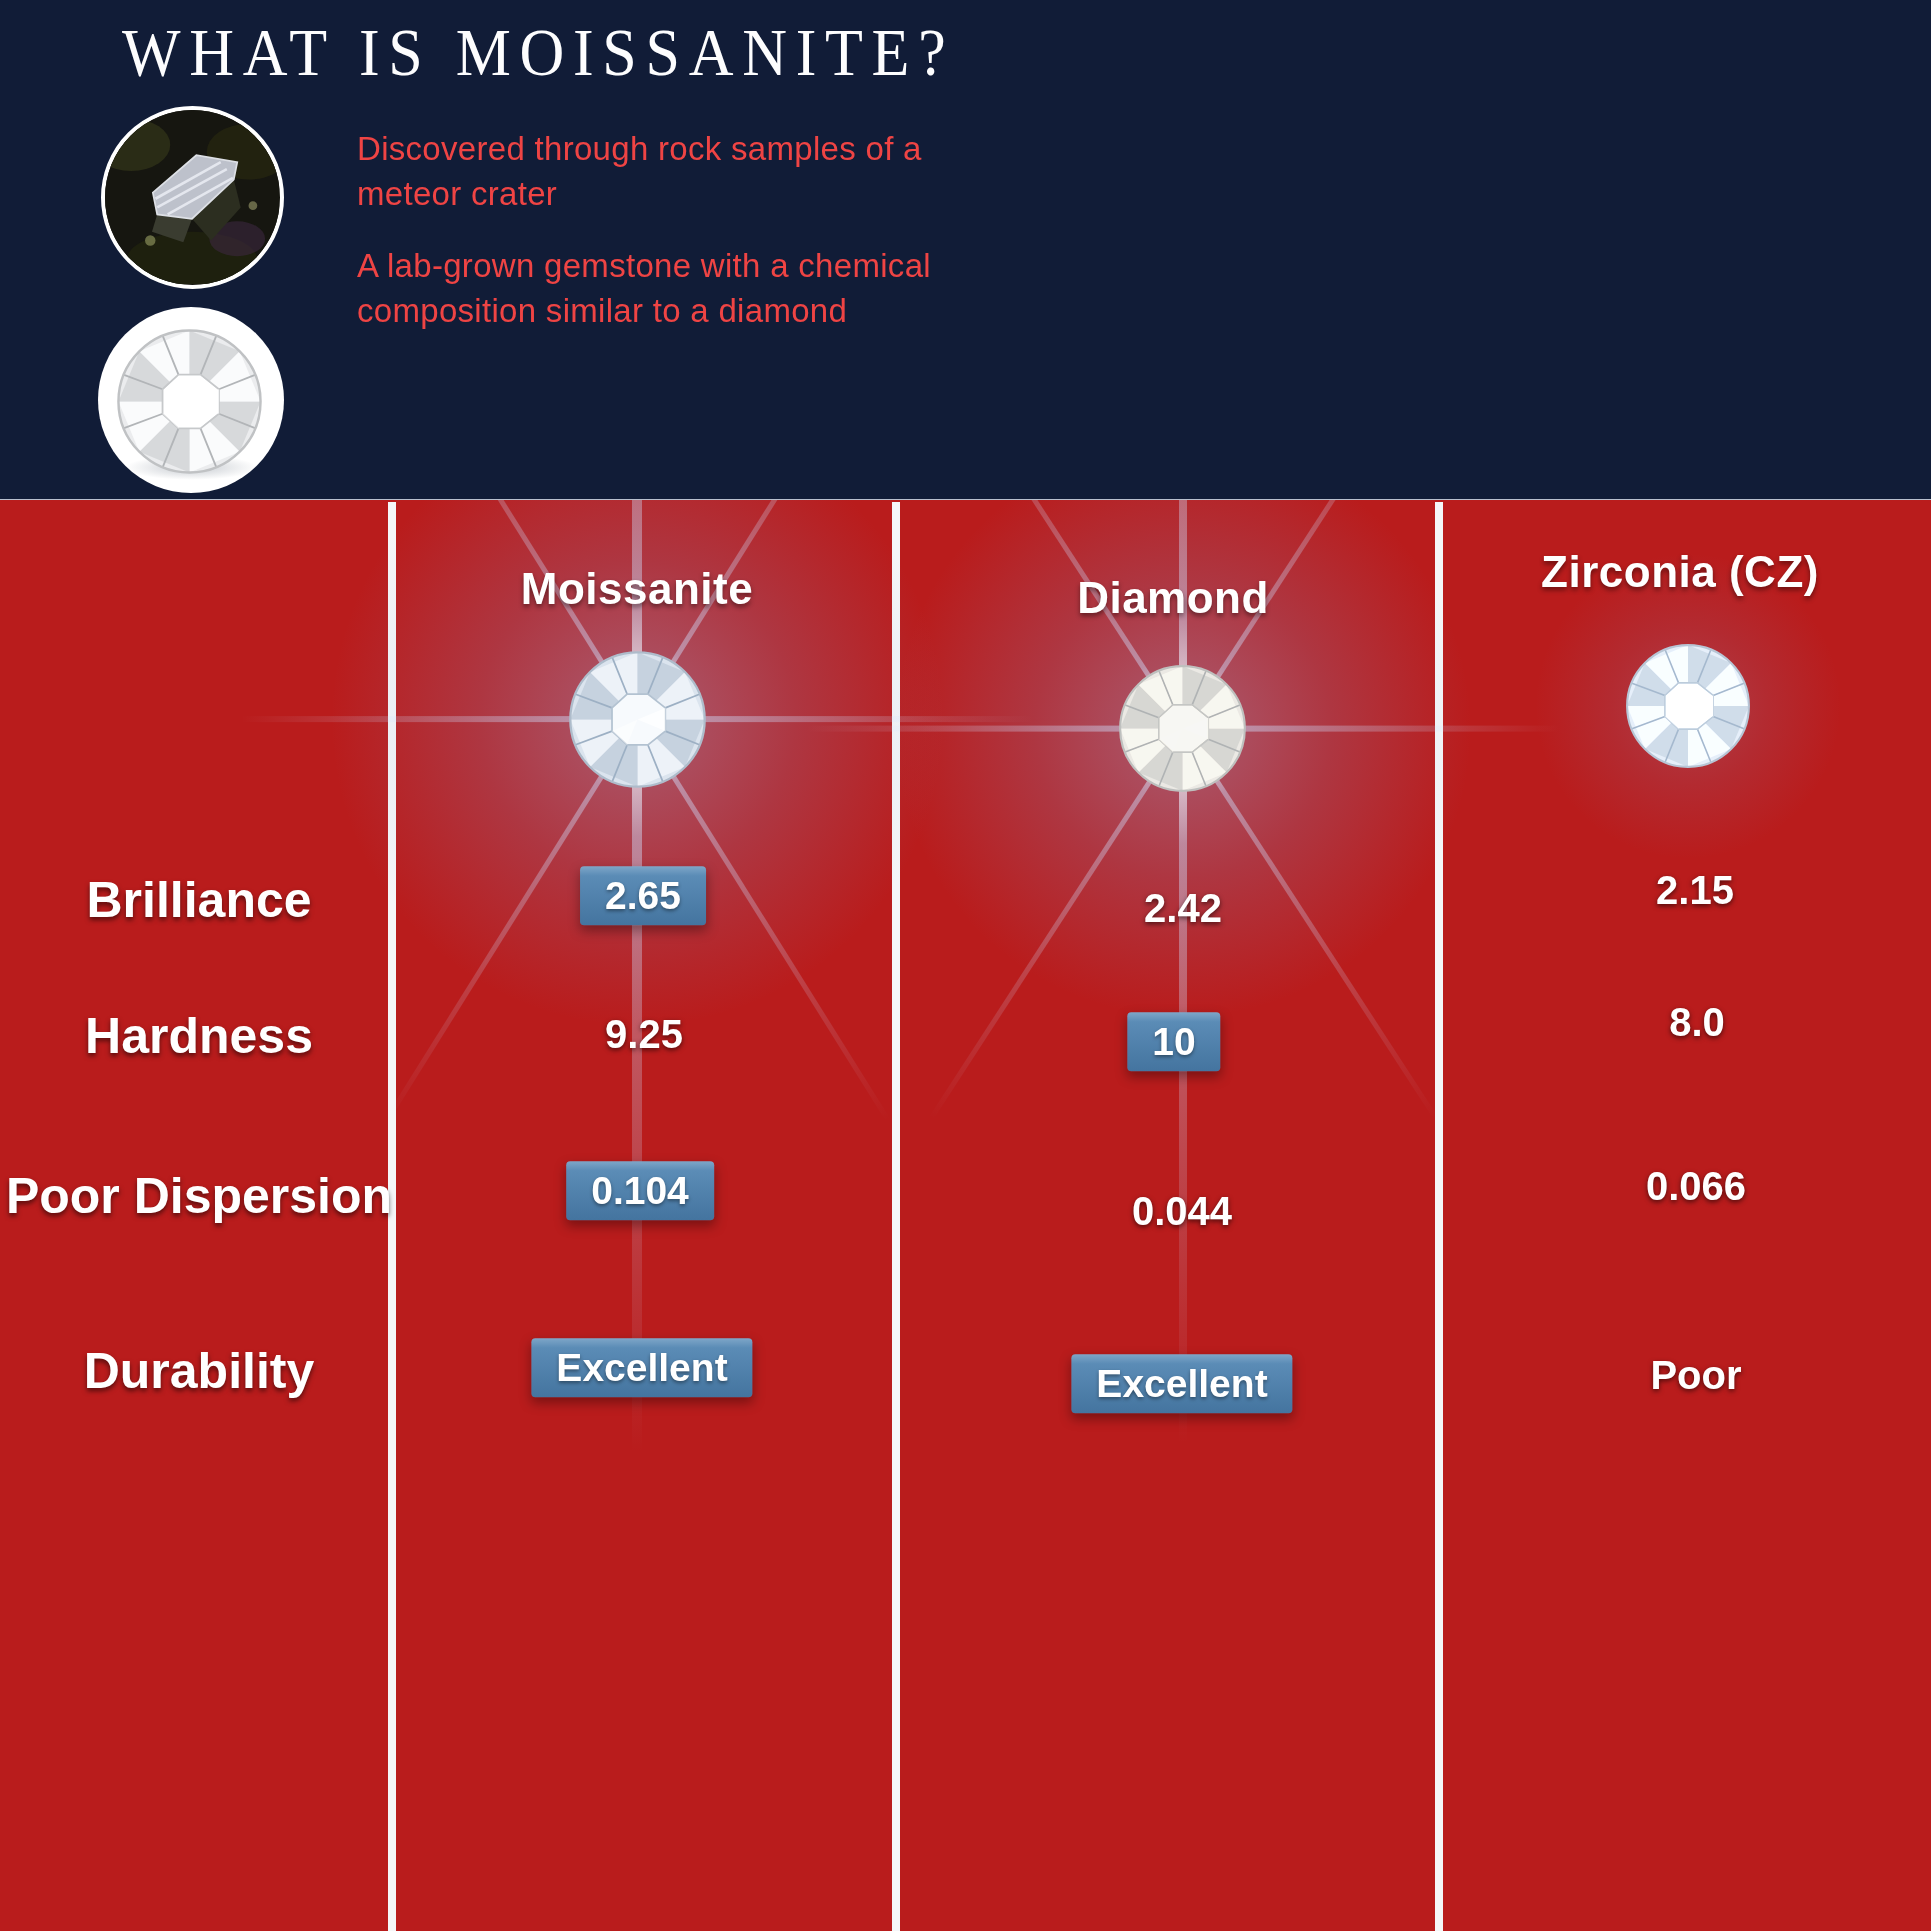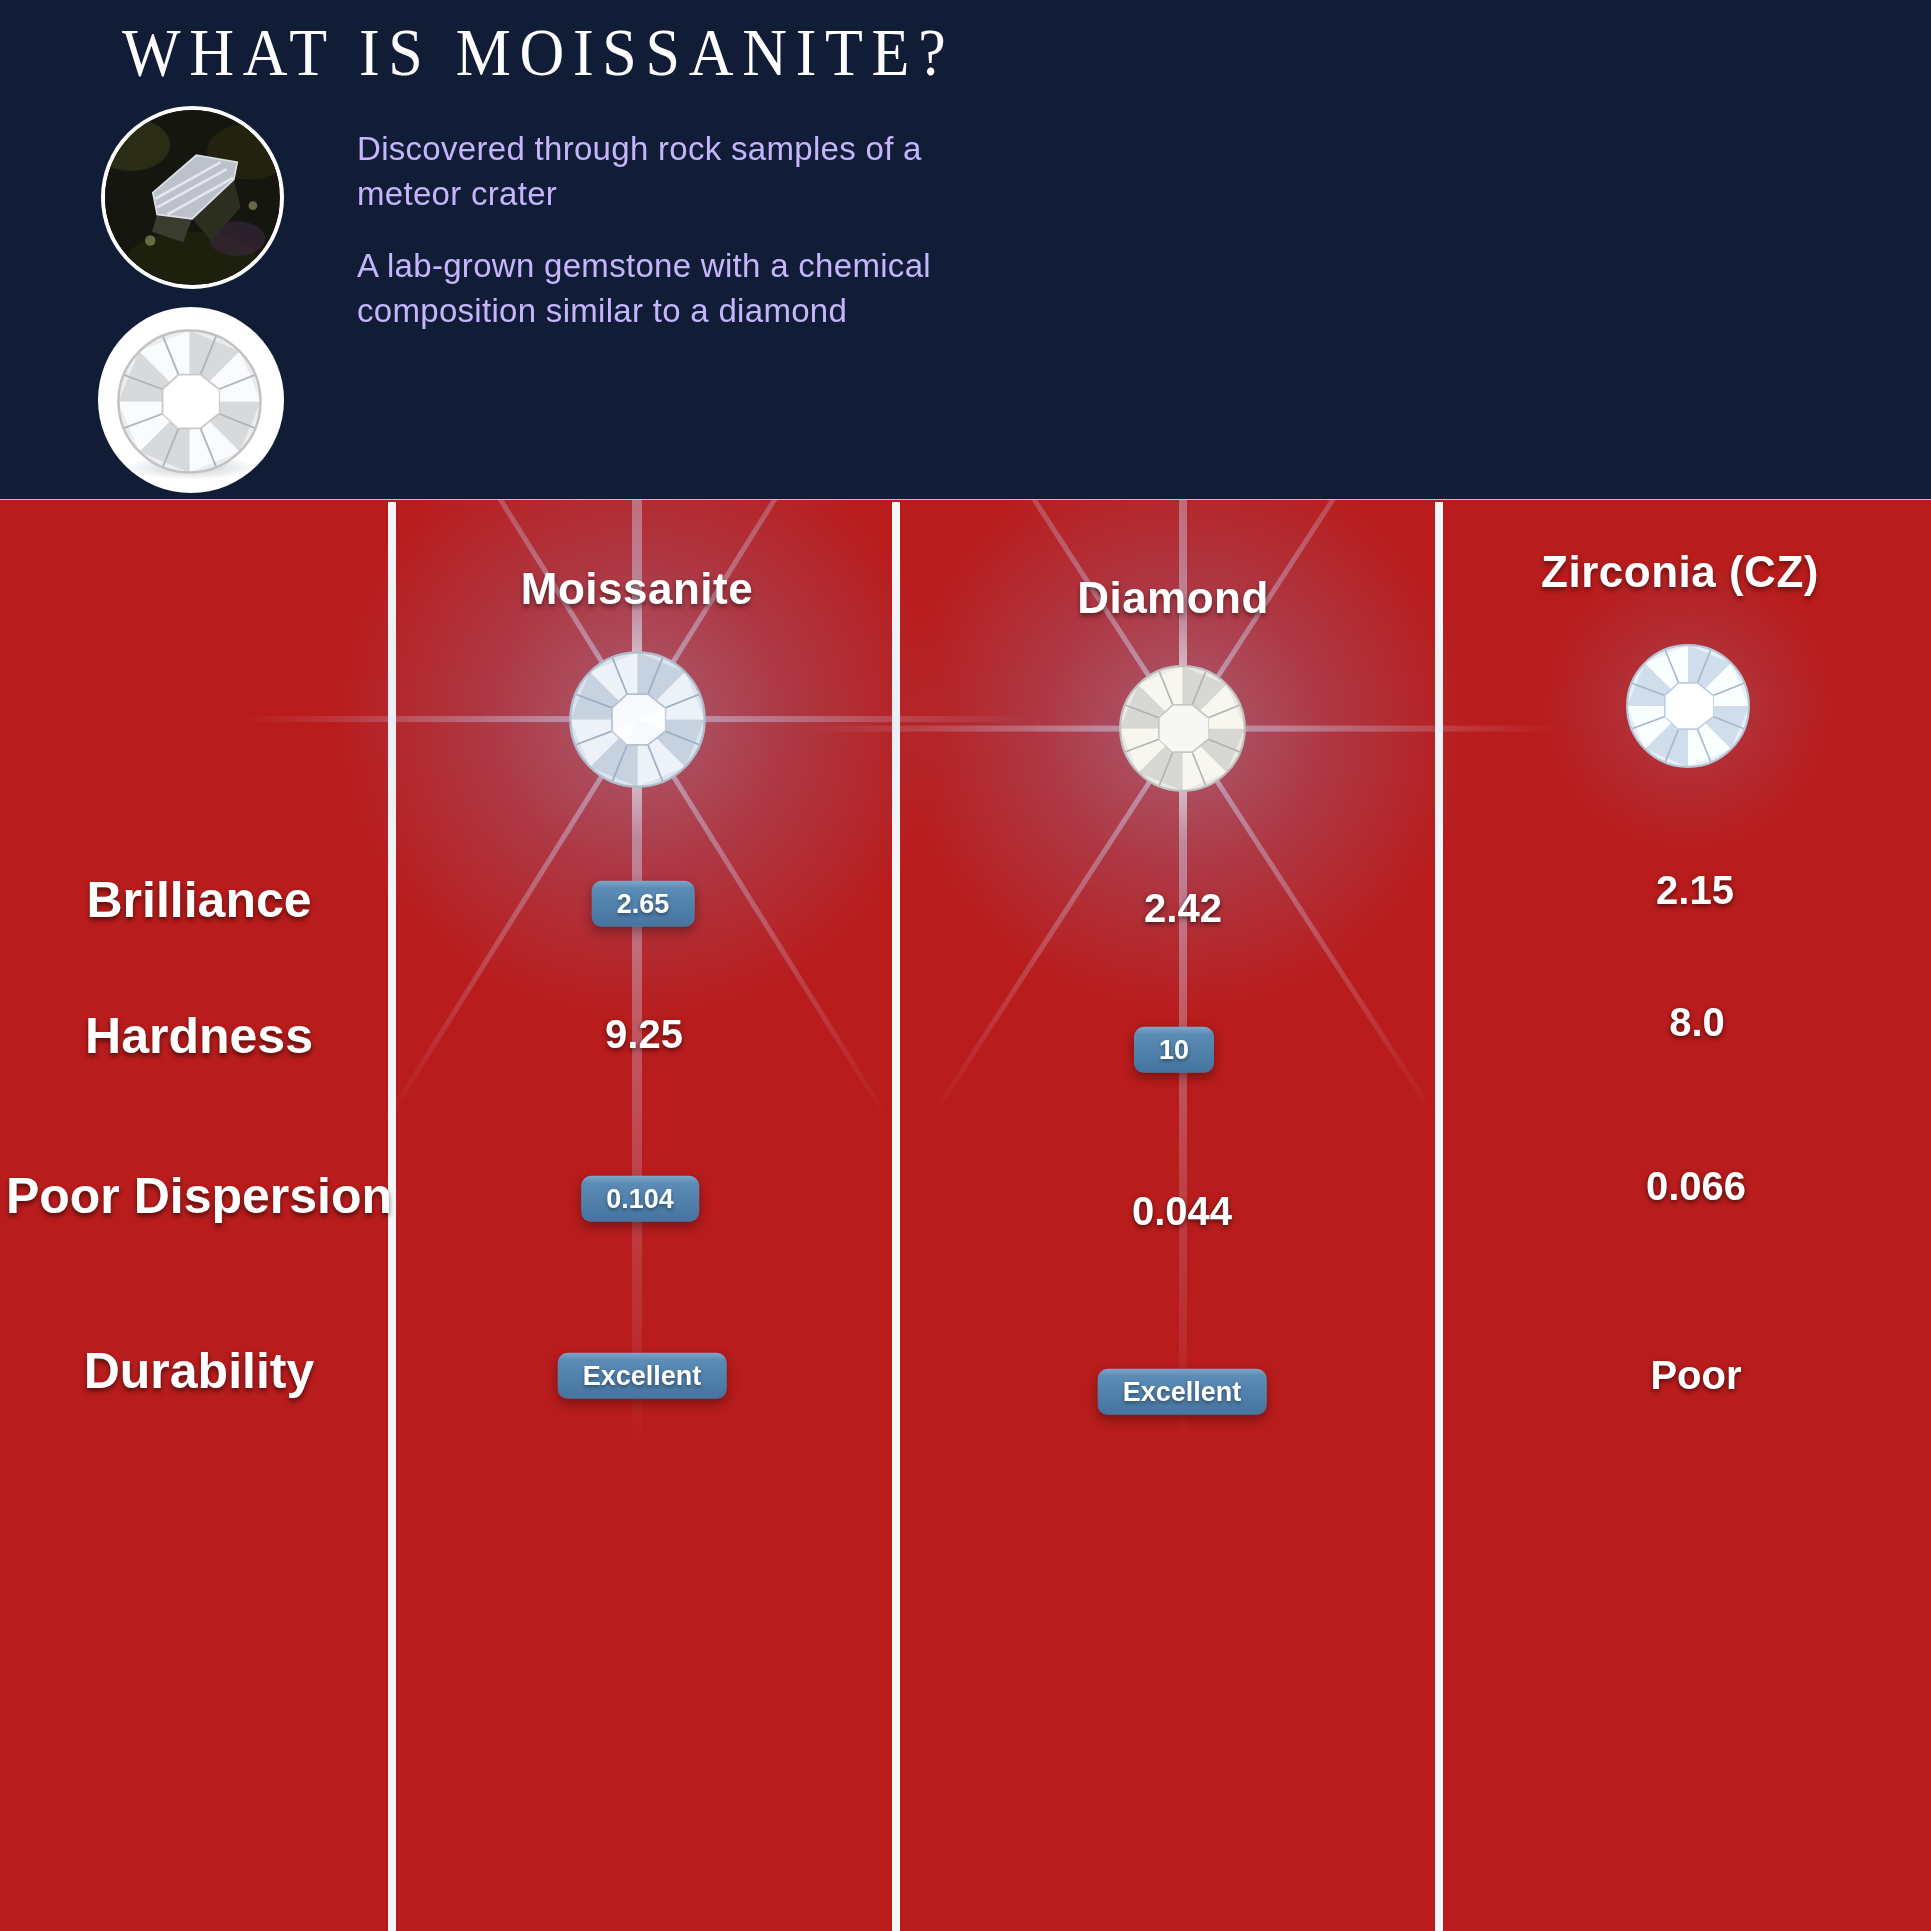--- a/index.html
+++ b/index.html
@@ -12,21 +12,21 @@
               font-family:"Liberation Serif","DejaVu Serif",serif;font-weight:400;
               font-size:62px;letter-spacing:8.7px;color:#fdfdfe;transform:scaleY(1.08);transform-origin:top left;}
   .photo-circle{position:absolute;border-radius:50%;overflow:hidden;box-sizing:border-box;}
   .circ-crystal{left:101px;top:106px;width:183px;height:183px;border:4.8px solid #ffffff;background:#161610;}
   .circ-gem{left:98px;top:307px;width:186px;height:186px;background:#ffffff;}
   .circ-gem svg.gemuse{position:absolute;left:18.3px;top:21px;width:147px;height:147px;
                        filter:grayscale(.85) brightness(1.04);}
   .gem-shadow{position:absolute;left:27px;bottom:13.5px;width:133px;height:25px;border-radius:50%;
               background:radial-gradient(ellipse at center,rgba(150,158,168,.55),rgba(150,158,168,0) 70%);}
   .intro-bullets{position:absolute;left:357px;top:126px;width:626px;}
-  .intro-bullets p{margin:0 0 27px 0;font-size:33px;line-height:45px;color:#c4b5fd;
+  .intro-bullets p{margin:0 0 27px 0;font-size:33px;line-height:45px;color:#ef4444;
                    white-space:pre-line;letter-spacing:0.3px;}
 
   
   .table-area{position:absolute;left:0;top:499px;width:1931px;height:1432px;
               background:#b91c1c;border-top:1.9px solid #b9c0ce;overflow:hidden;}
   .divider{position:absolute;top:1.9px;bottom:0;width:7.7px;background:#f5f6f8;}
   .d1{left:388px;} .d2{left:892px;} .d3{left:1435px;}
 
   .col-header{position:absolute;transform:translate(-50%,-50%);font-size:44px;font-weight:bold;
               letter-spacing:0.5px;white-space:nowrap;z-index:4;text-shadow:0 2.9px 5.8px rgba(0,0,0,.45);}
@@ -37,23 +37,23 @@
         background:radial-gradient(circle,rgba(150,180,230,.42) 0%,rgba(130,160,215,.20) 34%,rgba(130,160,215,0) 66%);}
   .ray{position:absolute;left:0;top:0;
        background:linear-gradient(to bottom,rgba(200,218,250,0) 0%,rgba(208,224,255,.45) 42%,rgba(255,255,255,.85) 50%,rgba(208,224,255,.45) 58%,rgba(200,218,250,0) 100%);}
 
   .gem-img{position:absolute;z-index:3;}
 
   .row-label{position:absolute;transform:translate(-50%,-50%);font-size:50px;font-weight:bold;
              white-space:nowrap;z-index:4;text-shadow:0 2.9px 5.8px rgba(0,0,0,.55);}
   .cell{position:absolute;transform:translate(-50%,-50%);font-size:40px;font-weight:bold;
         white-space:nowrap;z-index:4;text-shadow:0 2.9px 5.8px rgba(0,0,0,.6);}
-  .cell.box{font-size:27px;padding:7.7px 25px;border-radius:10px;text-shadow:0 1.9px 3.9px rgba(0,0,0,.4);
+  .cell.box{font-size:39px;padding:7.7px 25px;border-radius:4px;text-shadow:0 1.9px 3.9px rgba(0,0,0,.4);
             background:linear-gradient(180deg,#7ea6c8 0%,#5b8cb6 16%,#44749f 100%);
-            box-shadow:0 4.8px 11.6px rgba(0,0,0,.35);margin-top:8px;}
+            box-shadow:0 4.8px 11.6px rgba(0,0,0,.35);}
 </style>
 </head>
 <body>
 
 <svg width="0" height="0" style="position:absolute">
   <defs>
     <symbol id="gem-shape" viewBox="0 0 120 120">
       <circle cx="60" cy="60" r="58" fill="#dbe4ee"></circle>
       <polygon points="60,60 118,60 101,101" fill="#c6d2df"></polygon>
       <polygon points="60,60 101,101 60,118" fill="#edf2f8"></polygon>

